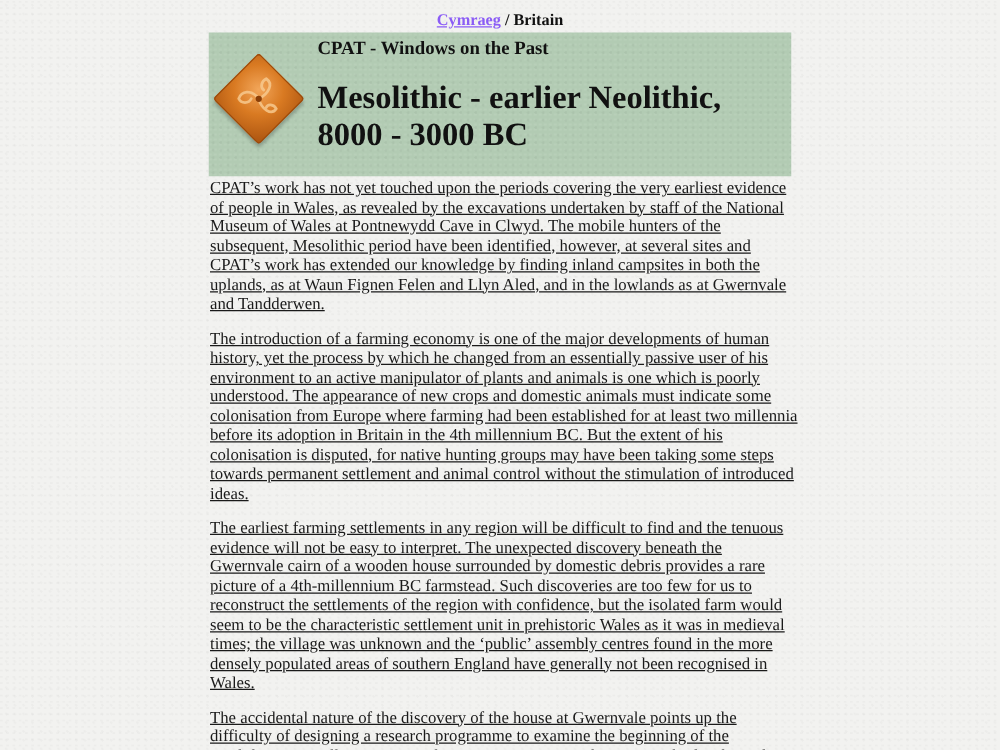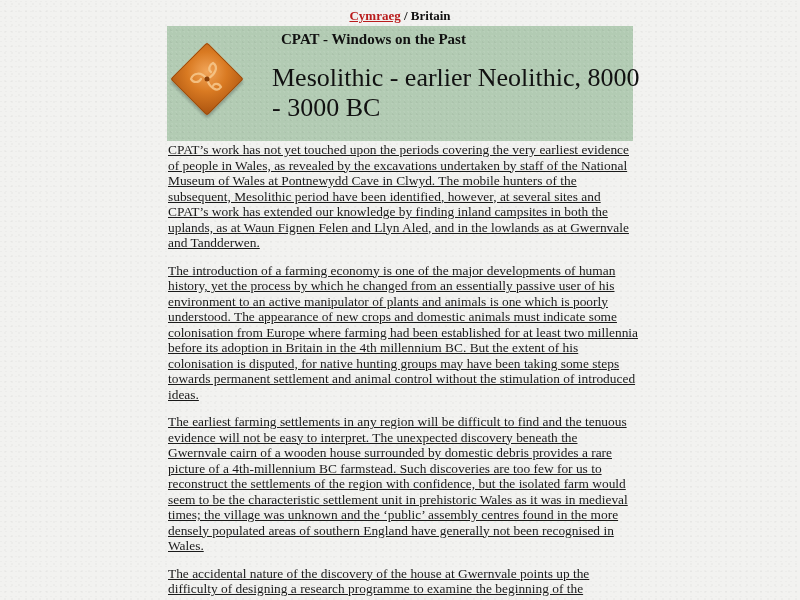--- a/index.html
+++ b/index.html
@@ -23,21 +23,21 @@
       position: absolute;
       top: 7px;
       left: 0;
       width: 800px;
       text-align: center;
       font-size: 13px;
       font-weight: bold;
       line-height: 17px;
     }
     .lang-bar a {
-      color: #b91c1c;
+      color: #8b5cf6;
       text-decoration: underline;
     }
     .lang-bar .sep, .lang-bar .current {
       color: #111;
     }
     .banner {
       position: absolute;
       left: 167px;
       top: 26px;
       width: 466px;
@@ -66,29 +66,28 @@
       transform: rotate(-45deg);
     }
     .banner-subtitle {
       position: absolute;
       left: 87px;
       top: 4px;
       font-size: 15px;
       font-weight: bold;
       line-height: 18px;
       color: #111;
-      margin-left: 27px;
     }
     .banner-title {
       position: absolute;
-      left: 105px;
+      left: 87px;
       top: 37px;
       width: 375px;
       font-size: 26px;
-      font-weight: normal;
+      font-weight: bold;
       line-height: 30px;
       color: #111;
       margin: 0;
     }
     .content {
       position: absolute;
       left: 168px;
       top: 142px;
       width: 470px;
       font-size: 13.4px;

